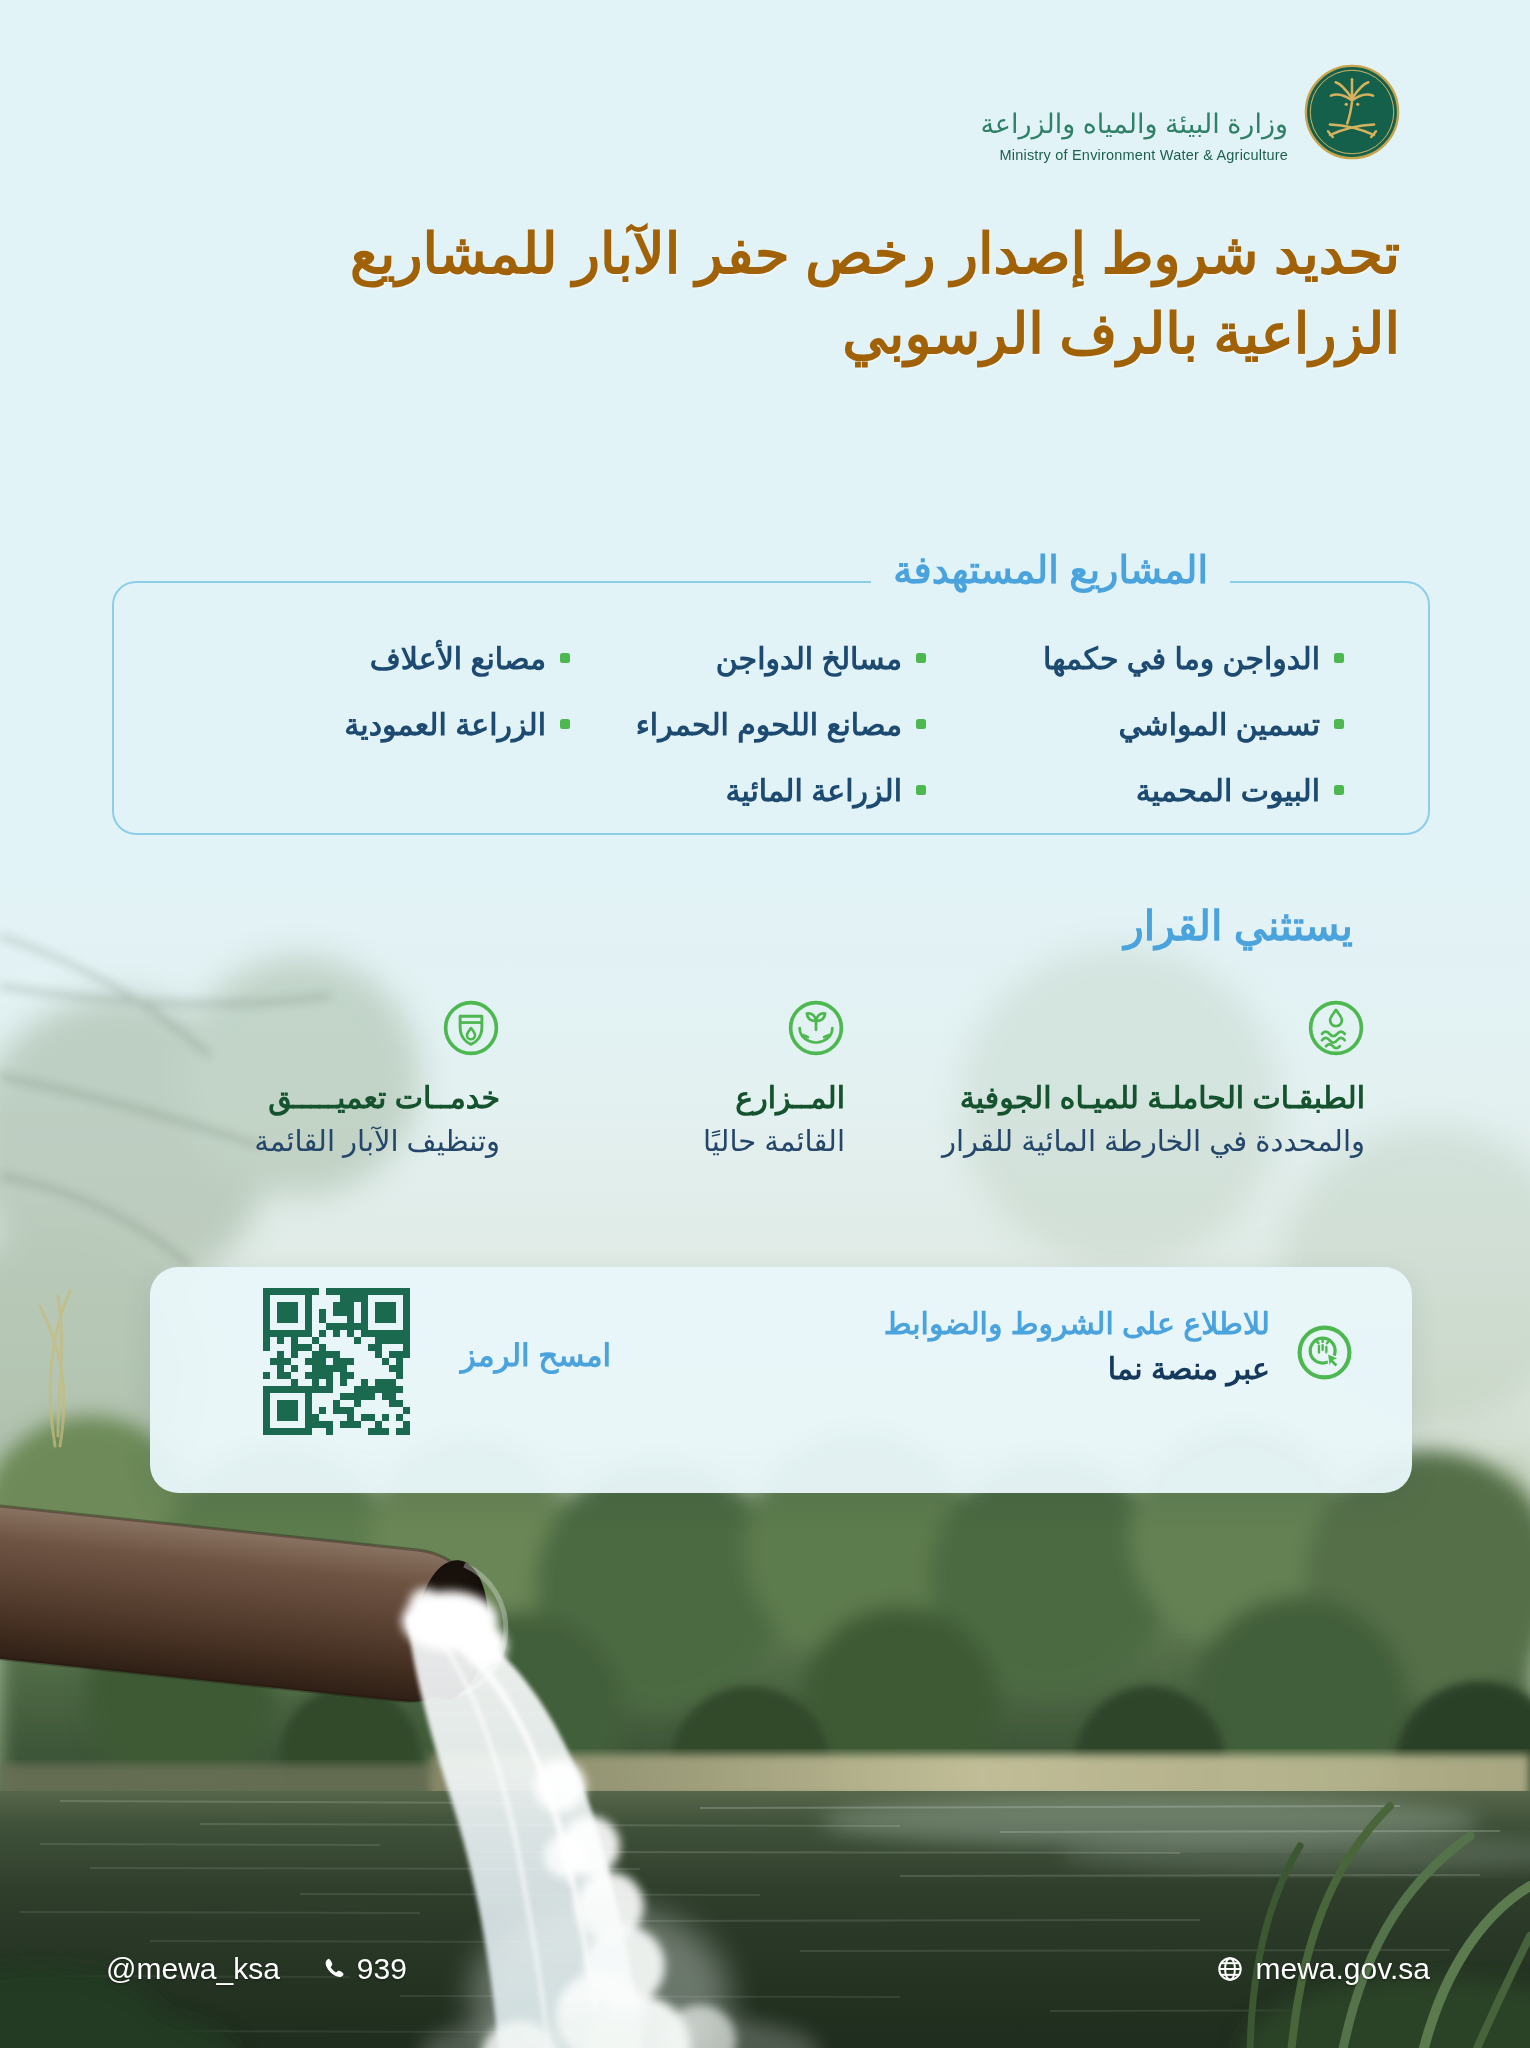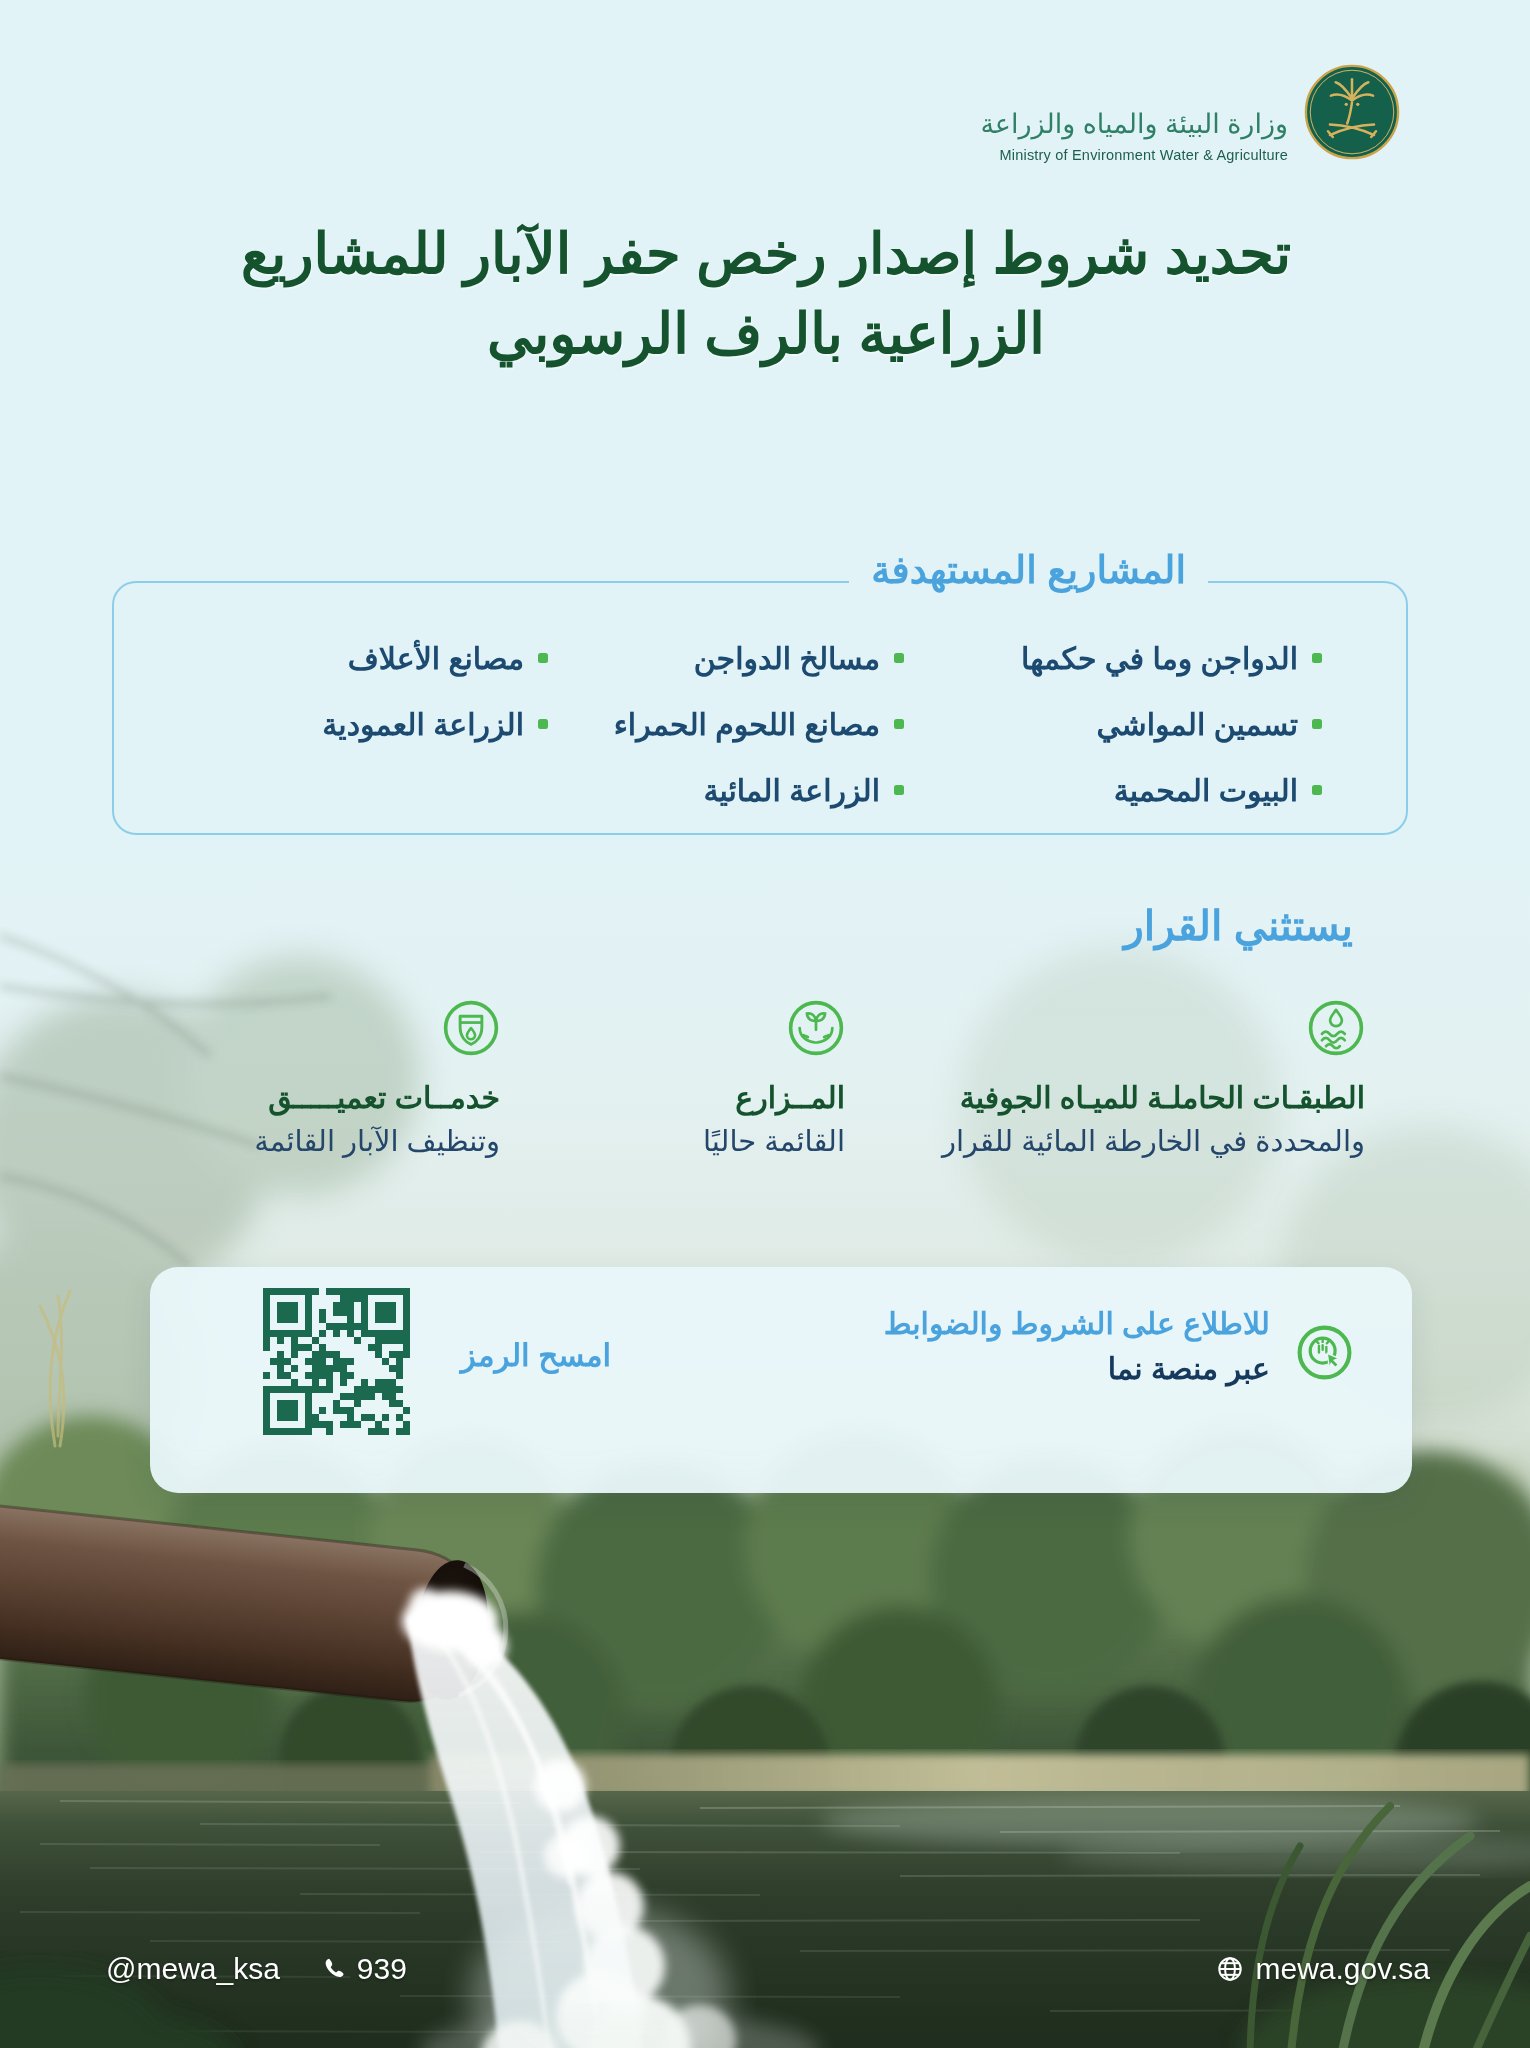--- a/index.html
+++ b/index.html
@@ -9,27 +9,27 @@
     background:#e2f3f7;overflow:hidden;
     font-family:Liberation Sans, sans-serif;
   }
   
   .logo-emblem{position:absolute;top:48px;right:130px;width:96px;height:96px;z-index:2;}
   .logo-text{position:absolute;top:94px;right:242px;text-align:right;z-index:2;}
   .logo-ar{font-size:27px;color:#2f8066;letter-spacing:0;line-height:1.1;}
   .logo-en{direction:ltr;font-size:14.5px;color:#1d5f4d;margin-top:7px;letter-spacing:.2px;}
   
   .main-title{
-    position:absolute;top:198px;right:130px;left:132px;text-align:center;
-    color:#14532d;font-weight:bold;font-size:56px;line-height:1.42;z-index:2;
+    position:absolute;top:198px;right:130px;left:132px;text-align:right;
+    color:#a16207;font-weight:bold;font-size:56px;line-height:1.42;z-index:2;
     text-shadow:1px 2px 0 rgba(255,255,255,.35);
   }
   
   .projects-box{
-    position:absolute;top:565px;right:122px;left:112px;height:254px;
+    position:absolute;top:565px;right:100px;left:112px;height:254px;
     border:2.5px solid #8ccee9;border-radius:24px;z-index:2;
   }
   .projects-heading{
     position:absolute;top:-38px;right:198px;background:#e2f3f7;
     padding:0 22px;font-size:38px;font-weight:bold;color:#4ba3de;line-height:50px;
   }
   .projects-grid{
     display:grid;grid-template-columns:418px 356px auto;
     padding:42px 84px 0 40px;direction:rtl;
   }

